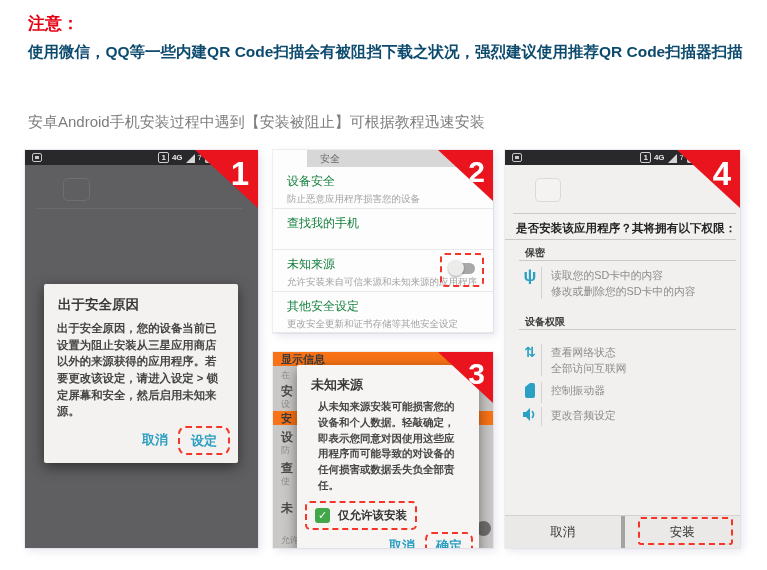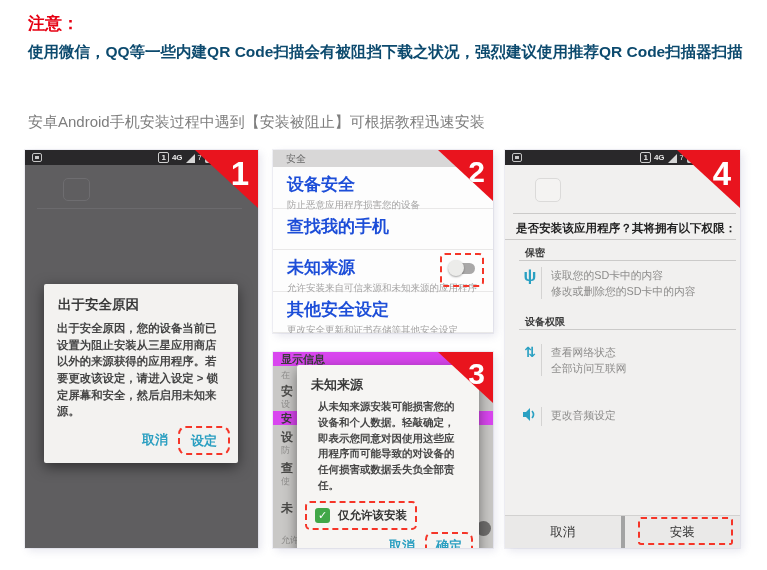--- a/index.html
+++ b/index.html
@@ -46,34 +46,34 @@
           box-shadow:0 4px 14px rgba(0,0,0,.5); z-index:3; }
   .dlg-title { padding:12px 14px 6px; font-weight:bold; font-size:13.5px; color:#3a3a3a; }
   .dlg1 .dlg-body { padding:0 13px; font-size:11.4px; font-weight:700; color:#454545; line-height:1.46; }
   .dlg-btns { display:flex; justify-content:flex-end; align-items:center; padding:6px 8px 8px; gap:2px; }
   .dlg-btn { color:#2b9fc1; font-weight:bold; font-size:13px; padding:5px 8px; cursor:pointer; }
   .dashed-wrap { border:2px dashed #f53528; border-radius:8px; padding:3px 10px; }
   .dashed-wrap .dlg-btn { padding:2px 1px; }
 
   
   .panel2 { left:273px; top:150px; width:220px; height:183px; background:#fdfdfd; }
-  .p2-header { height:17px; background:#d8d7d7; color:#6a6a6a; font-size:10px; line-height:17px; padding-left:13px; }
+  .p2-header { height:17px; background:#d8d7d7; color:#6a6a6a; font-size:10px; line-height:17px; padding-left:13px;margin-left:34px; }
   .p2-item { position:relative; height:41.5px; padding:6px 14px 0; border-bottom:1px solid #e9e8e8; }
   .p2-item:last-child { border-bottom:none; }
-  .p2-item .t { font-size:17px; font-weight:bold; color:#1d4ed8; margin-bottom:3px; }
+  .p2-item .t { font-size:12px; font-weight:normal; color:#15803d; margin-bottom:3px; }
   .p2-item .s { font-size:9.5px; color:#a3a2a2; white-space:nowrap; }
   .toggle-off { position:absolute; right:18px; top:13px; width:24px; height:11px; background:#a9a8a8; border-radius:6px; }
   .toggle-off::before { content:""; position:absolute; left:-3px; top:-3px; width:16px; height:16px; border-radius:50%;
                         background:#ececea; box-shadow:0 1px 2px rgba(0,0,0,.35); }
   .anno-toggle { position:absolute; right:9px; top:3px; width:44px; height:34px;
                  border:2px dashed #f53528; border-radius:5px; z-index:4; }
 
   
   .panel3 { left:273px; top:352px; width:220px; height:196px; background:#c9c8c6; }
-  .p3-strip { position:absolute; left:0; right:0; height:14px; background:#d946ef; }
+  .p3-strip { position:absolute; left:0; right:0; height:14px; background:#f97316; }
   .p3-strip .g { font-size:11px; font-weight:bold; color:#3c3c3c; line-height:14px; padding-left:8px; }
   .p3-gb { position:absolute; left:8px; font-size:12px; font-weight:bold; color:#4a4a48; }
   .p3-gs { position:absolute; left:8px; font-size:9px; color:#8f8e8c; }
   .p3-bottom { position:absolute; left:8px; top:182px; font-size:9px; color:#8f8e8c; white-space:nowrap; }
   .p3-toggle { position:absolute; right:5px; top:172px; width:22px; height:10px; background:#9a9998; border-radius:5px; }
   .p3-toggle::before { content:""; position:absolute; right:-3px; top:-3px; width:15px; height:15px; border-radius:50%; background:#6f6e6d; }
   .dlg3 { position:absolute; left:24px; top:13px; width:182px; background:#f6f5f3; border-radius:2px;
           box-shadow:0 4px 14px rgba(0,0,0,.45); z-index:3; }
   .dlg3 .dlg-title { padding:11px 14px 5px; font-size:13px; }
   .dlg3 .dlg-body { padding:0 21px; font-size:10.5px; font-weight:600; color:#454545; line-height:1.5; }
@@ -238,20 +238,32 @@
 
     <div class="p4-row" style="top:194px;">
       <span class="p4-ic glyph-updown">⇅</span>
       <span class="p4-vline"></span>
       <span class="p4-lines">
         <div>查看网络状态</div>
         <div>全部访问互联网</div>
       </span>
     </div>
 
+    <div class="p4-row" style="top:232px;">
+      <span class="p4-ic">
+        <svg width="14" height="17" viewBox="0 0 14 17">
+            <rect x="2" y="1" width="10" height="15" rx="2" fill="#2aa0c2"></rect>
+            <polygon points="2,1 7,1 2,5" fill="#f1f0ef"></polygon>
+          </svg>
+      </span>
+      <span class="p4-vline"></span>
+      <span class="p4-lines">
+        <div>控制振动器</div>
+      </span>
+    </div>
 
     <div class="p4-row" style="top:257px;">
       <span class="p4-ic">
         <svg width="16" height="15" viewBox="0 0 16 15">
             <polygon points="1,5 4,5 8,1 8,14 4,10 1,10" fill="#2aa0c2"></polygon>
             <path d="M10 4 q3 3.5 0 7" stroke="#2aa0c2" stroke-width="1.6" fill="none"></path>
           </svg>
       </span>
       <span class="p4-vline"></span>
       <span class="p4-lines">

